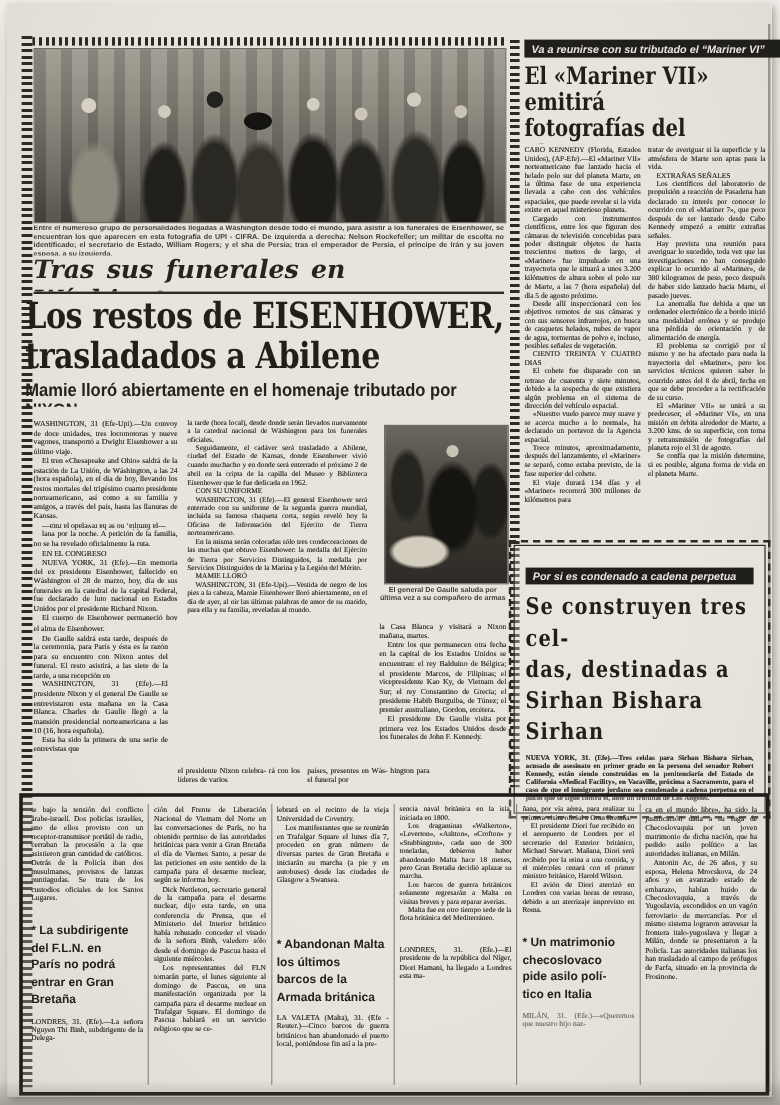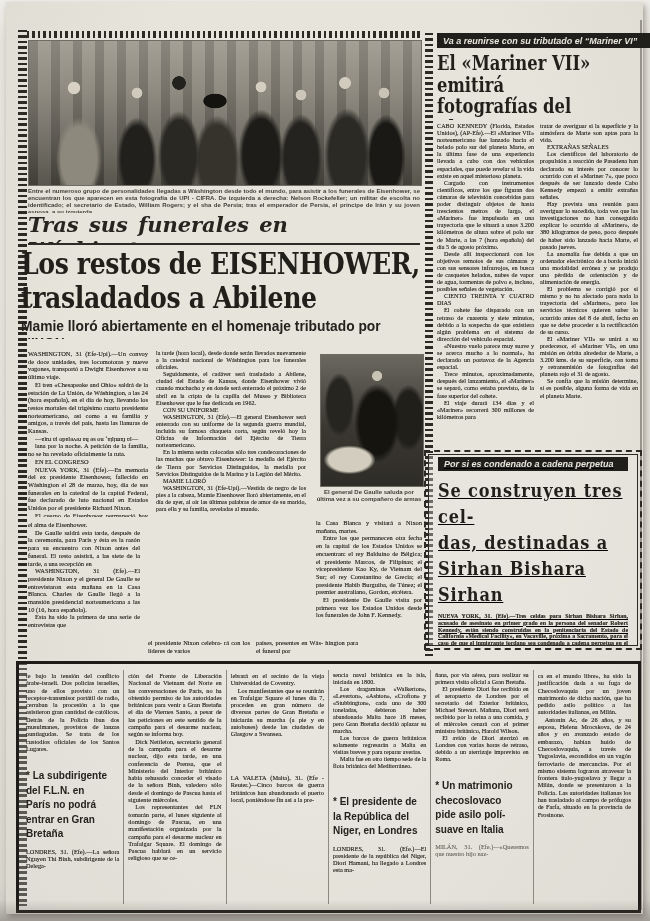--- a/index.html
+++ b/index.html
@@ -49,21 +49,21 @@
      linear-gradient(180deg,#a7a399 0%,#8d897f 35%,#6b6860 70%,#4a4840 100%);}
   #photo-dg{background-image:
      radial-gradient(ellipse 36px 20px at 28% 80%,#d3cdbf 58%,rgba(0,0,0,0) 72%),
      radial-gradient(circle 8px at 55% 16%,#c9c3b5 58%,rgba(0,0,0,0) 68%),
      radial-gradient(ellipse 30px 52px at 55% 52%,#15140f 60%,rgba(0,0,0,0) 76%),
      radial-gradient(ellipse 20px 42px at 18% 38%,#26251f 60%,rgba(0,0,0,0) 76%),
      radial-gradient(ellipse 22px 44px at 86% 48%,#201f1a 60%,rgba(0,0,0,0) 76%),
      linear-gradient(180deg,#6b6860,#3a3831 55%,#2e2c26);}
   
   #sirhan-box{border:1px solid #2a2923;outline:2.5px dashed #2a2923;outline-offset:2px;
-              padding:2px 9px;background:rgba(236,233,225,.35);text-decoration:underline;}
+              padding:18px 9px;background:rgba(236,233,225,.35);}
   
   #briefs{border:3px solid #1d1c18;display:flex;padding:6px 3px;background:rgba(233,230,222,.25);}
   .bcol{flex:1 1 0;padding:2px 4px;display:flex;flex-direction:column;overflow:hidden;}
   .bcol + .bcol{border-left:1px solid #8d897f;}
   .bflow{font-size:6.3px;line-height:7.3px;}
   .bhead{font-family:"Liberation Sans",sans-serif;font-weight:bold;font-size:10px;
          line-height:14.5px;color:#24221d;white-space:pre-line;margin:7px 0 6px 0;flex:0 0 auto;}
   .lead{flex:0 0 auto;}
   .tail{flex:1 1 auto;}
 </style>
@@ -182,48 +182,49 @@
           <p>ción del Frente de Liberación Nacional de Vietnam del Norte en las conversaciones de París, no ha obtenido permiso de las autoridades británicas para venir a Gran Bretaña el día de Viernes Santo, a pesar de las peticiones en este sentido de la campaña para el desarme nuclear, según se informa hoy.</p>
           <p>Dick Nettleton, secretario general de la campaña para el desarme nuclear, dijo esta tarde, en una conferencia de Prensa, que el Ministerio del Interior británico había rehusado conceder el visado de la señora Binh, valedero sólo desde el domingo de Pascua hasta el siguiente miércoles.</p>
           <p>Los representantes del FLN tomarán parte, el lunes siguiente al domingo de Pascua, en una manifestación organizada por la campaña para el desarme nuclear en Trafalgar Square. El domingo de Pascua hablará en un servicio religioso que se ce-</p>
         </div>
     </div>
     <div class="bcol">
       <div class="flow bflow lead" style="height:102px;">
           <p>lebrará en el recinto de la vieja Universidad de Coventry.</p>
           <p>Los manifestantes que se reunirán en Trafalgar Square el lunes día 7, proceden en gran número de diversas partes de Gran Bretaña e iniciarán su marcha (a pie y en autobuses) desde las ciudades de Glasgow a Swansea.</p>
         </div>
+      <div class="bhead">* Abandonan Malta
+los últimos
+barcos de la
+Armada británica</div>
       <div class="flow bflow tail">
           <p>LA VALETA (Malta), 31. (Efe - Reuter.)—Cinco barcos de guerra británicos han abandonado el puerto local, poniéndose fin así a la pre-</p>
         </div>
     </div>
     <div class="bcol">
       <div class="flow bflow lead" style="height:116px;font-size:6.1px;line-height:7px;">
           <p>sencia naval británica en la isla, iniciada en 1800.</p>
           <p>Los dragaminas «Walkerton», «Leverton», «Ashton», «Crofton» y «Stubbington», cada uno de 300 toneladas, debieron haber abandonado Malta hace 18 meses, pero Gran Bretaña decidió aplazar su marcha.</p>
           <p>Los barcos de guerra británicos solamente regresarán a Malta en visitas breves y para reparar averías.</p>
           <p>Malta fue en otro tiempo sede de la flota británica del Mediterráneo.</p>
         </div>
-      <div class="bhead">* El presidente de
-la República del
-Niger, en Londres</div>
       <div class="flow bflow tail">
           <p>LONDRES, 31. (Efe.)—El presidente de la república del Níger, Diori Hamani, ha llegado a Londres esta ma-</p>
         </div>
     </div>
     <div class="bcol">
       <div class="flow bflow lead" style="height:100px;font-size:6.1px;line-height:7px;">
           <p>ñana, por vía aérea, para realizar su primera visita oficial a Gran Bretaña.</p>
           <p>El presidente Diori fue recibido en el aeropuerto de Londres por el secretario del Exterior británico, Michael Stewart. Mañana, Diori será recibido por la reina a una comida, y el miércoles cenará con el primer ministro británico, Harold Wilson.</p>
           <p>El avión de Diori aterrizó en Londres con varias horas de retraso, debido a un aterrizaje imprevisto en Roma.</p>
         </div>
       <div class="bhead">* Un matrimonio
 checoslovaco
 pide asilo polí-
-suave en Italia</div>
+tico en Italia</div>
       <div class="flow bflow tail" style="opacity:.65;">
           <p>MILÁN, 31. (Efe.)—«Queremos que nuestro hijo naz-</p>
         </div>
     </div>
     <div class="bcol">
       <div class="flow bflow tail">
           <p>ca en el mundo libre», ha sido la justificación dada a su fuga de Checoslovaquia por un joven matrimonio de dicha nación, que ha pedido asilo político a las autoridades italianas, en Milán.</p>
           <p>Antonin Ac, de 26 años, y su esposa, Helena Mrocskova, de 24 años y en avanzado estado de embarazo, habían huido de Checoslovaquia, a través de Yugoslavia, escondidos en un vagón ferroviario de mercancías. Por el mismo sistema lograron atravesar la frontera italo-yugoslava y llegar a Milán, donde se presentaron a la Policía. Las autoridades italianas los han trasladado al campo de prófugos de Farfa, situado en la provincia de Frosinone.</p>
         </div>
     </div>

